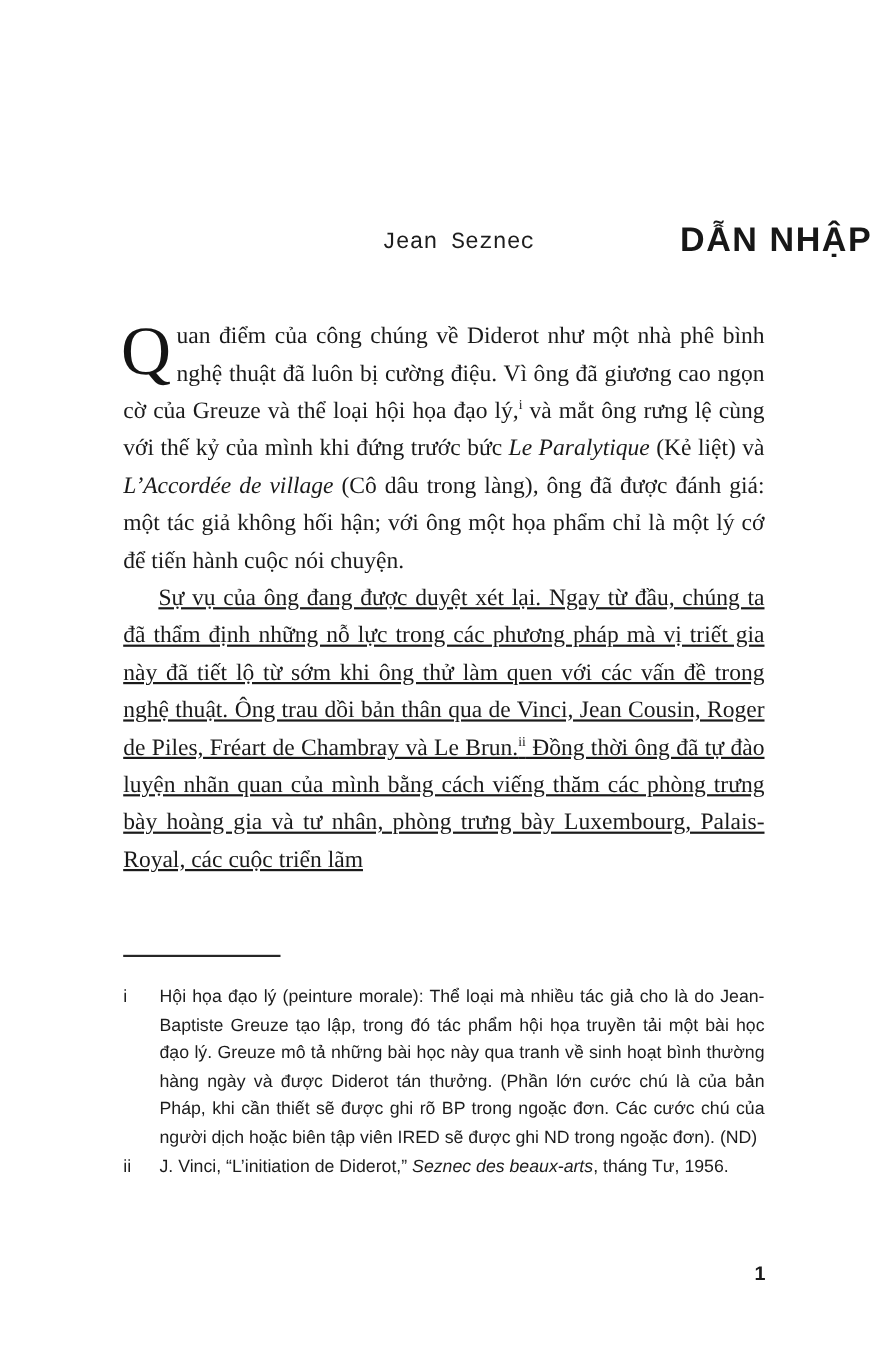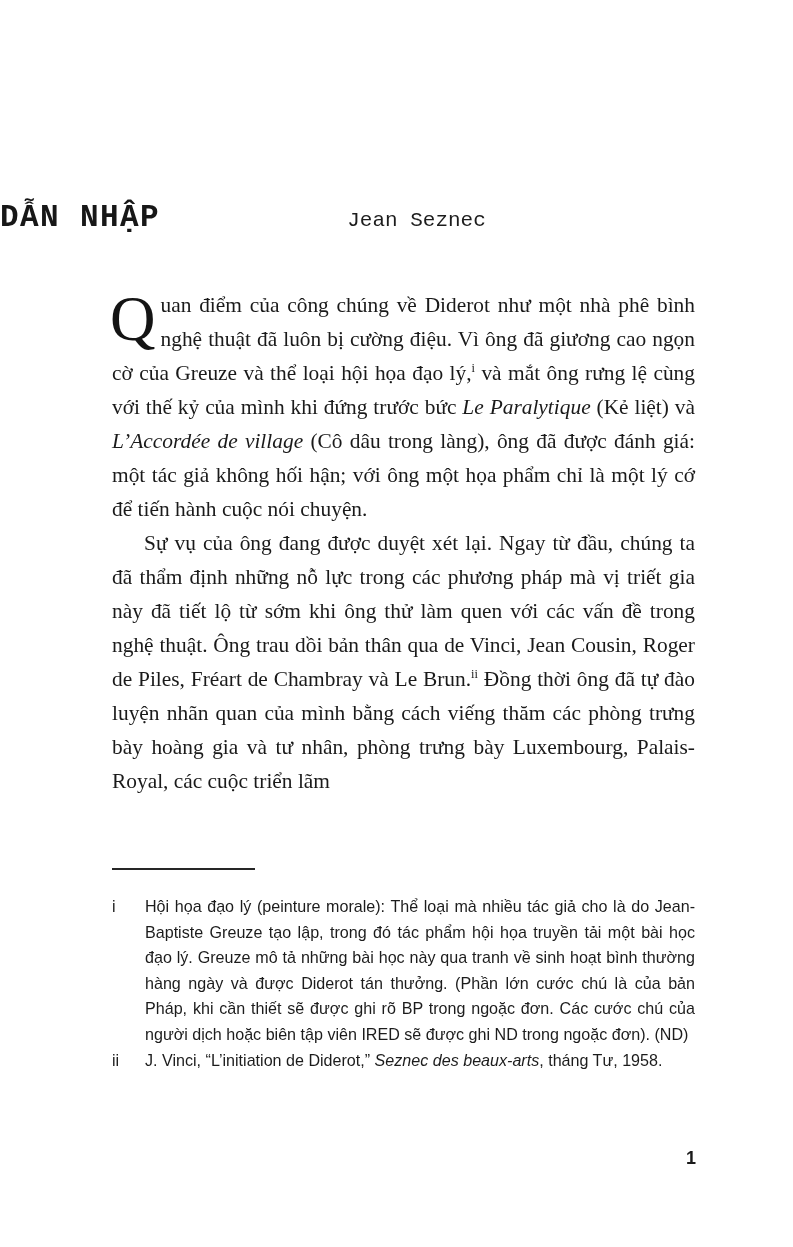--- a/index.html
+++ b/index.html
@@ -24,22 +24,22 @@
     height: 1247px;
     box-sizing: border-box;
   }
 
   
   .chapter-title {
     position: absolute;
     left: 0;
     right: 0;
     top: 152px;
-    text-align: left;
-    font-family: Liberation Mono, monospace;
+    text-align: right;
+    font-family: Liberation Sans, sans-serif;
     font-weight: bold;
     font-size: 31px;
     letter-spacing: 1.4px;
     color: #171717;
     line-height: 1.15;
     margin-top: 48px;
   }
 
   .chapter-author {
     position: absolute;
@@ -67,20 +67,21 @@
     font-size: 21.4px;
     line-height: 34px;
     text-align: justify;
     text-justify: inter-word;
     color: #1a1a1a;
     hyphens: none;
   }
 
   p.body-par.indent {
     text-indent: 32px;
+    text-decoration: underline;
   }
 
   
   .dropcap-par {
     position: relative;
   }
   .dropcap-par .dropcap {
     float: left;
     font-family: "Liberation Serif", "DejaVu Serif", serif;
     font-size: 63px;
@@ -176,21 +177,21 @@
 
     <div class="fn-rule"></div>
 
     <div class="fn-item">
       <span class="fn-marker">i</span>
       <span class="fn-text">Hội họa đạo lý (peinture morale): Thể loại mà nhiều tác giả cho là do Jean-Baptiste Greuze tạo lập, trong đó tác phẩm hội họa truyền tải một bài học đạo lý. Greuze mô tả những bài học này qua tranh về sinh hoạt bình thường hàng ngày và được Diderot tán thưởng. (Phần lớn cước chú là của bản Pháp, khi cần thiết sẽ được ghi rõ BP trong ngoặc đơn. Các cước chú của người dịch hoặc biên tập viên IRED sẽ được ghi ND trong ngoặc đơn). (ND)</span>
     </div>
 
     <div class="fn-item">
       <span class="fn-marker">ii</span>
-      <span class="fn-text last-left"><span>J. Vinci, “L’initiation de Diderot,” </span><i>Seznec des beaux-arts</i><span>, tháng Tư, 1958.</span>
+      <span class="fn-text last-left"><span>J. Vinci, “L’initiation de Diderot,” </span><i>Seznec des beaux-arts</i><span>, tháng Tư, 1956.</span>
       </span>
     </div>
 
   </div>
 
   <div class="folio">1</div>
 
 </div>
 
 </body></html>

